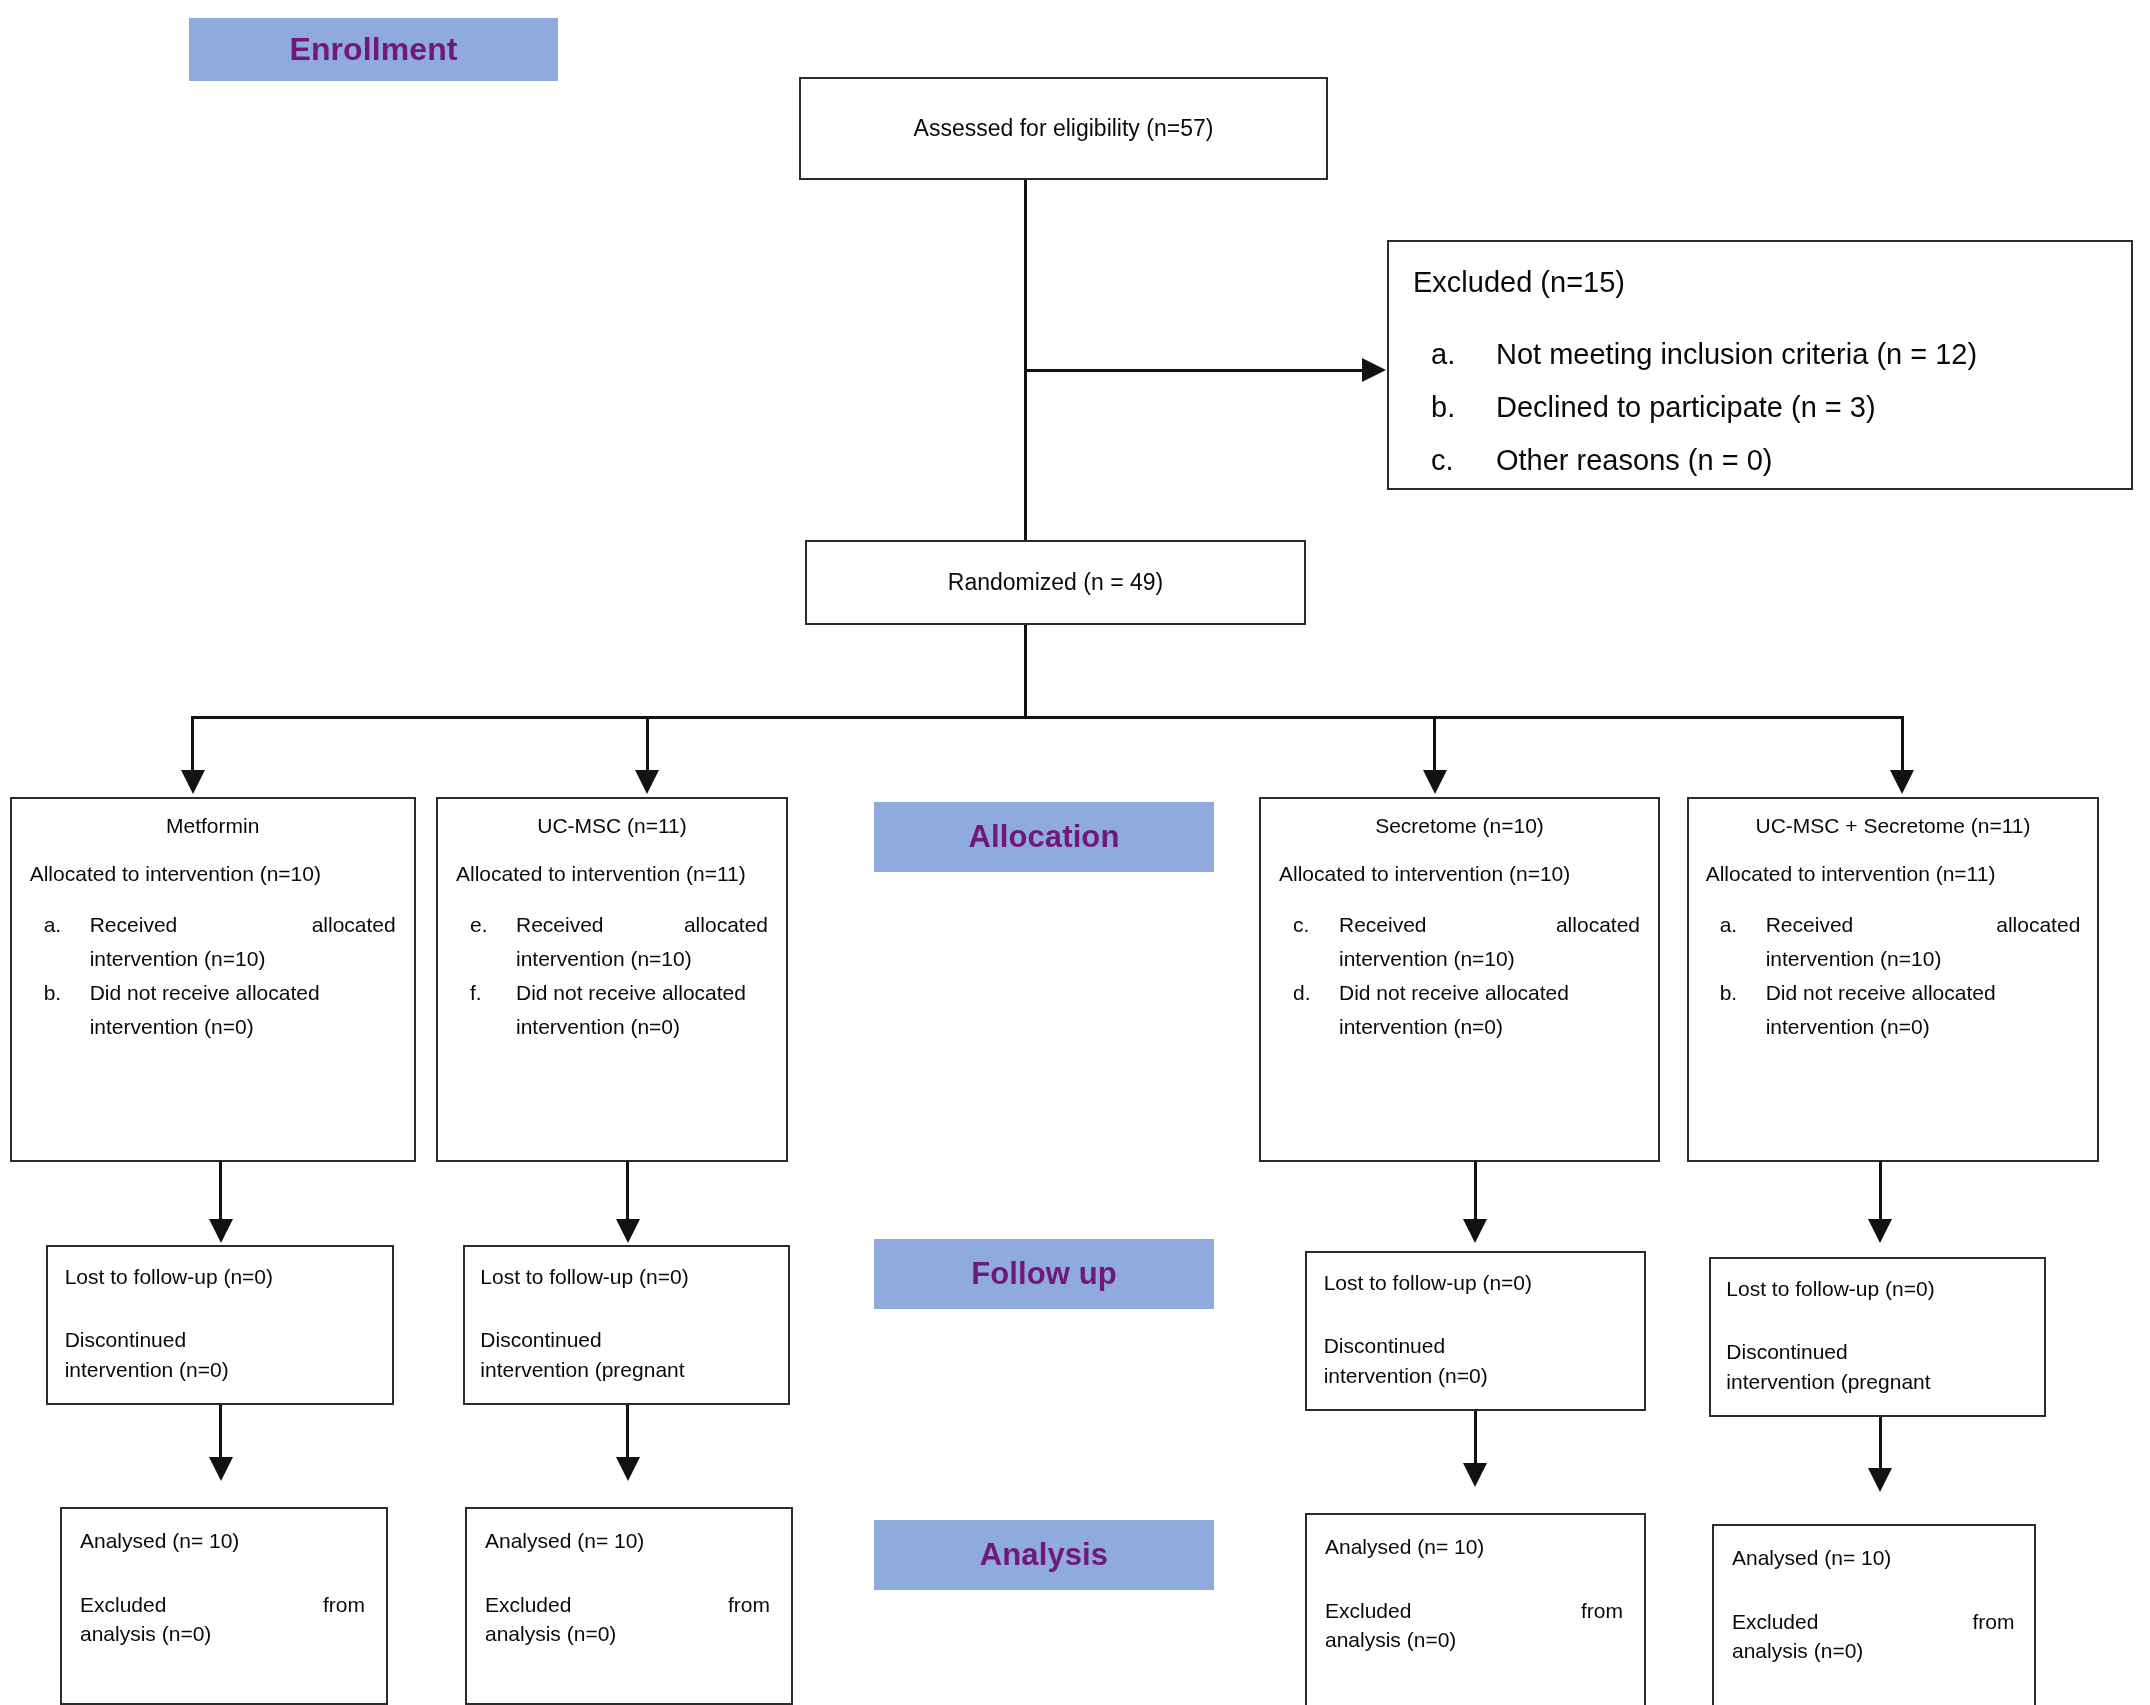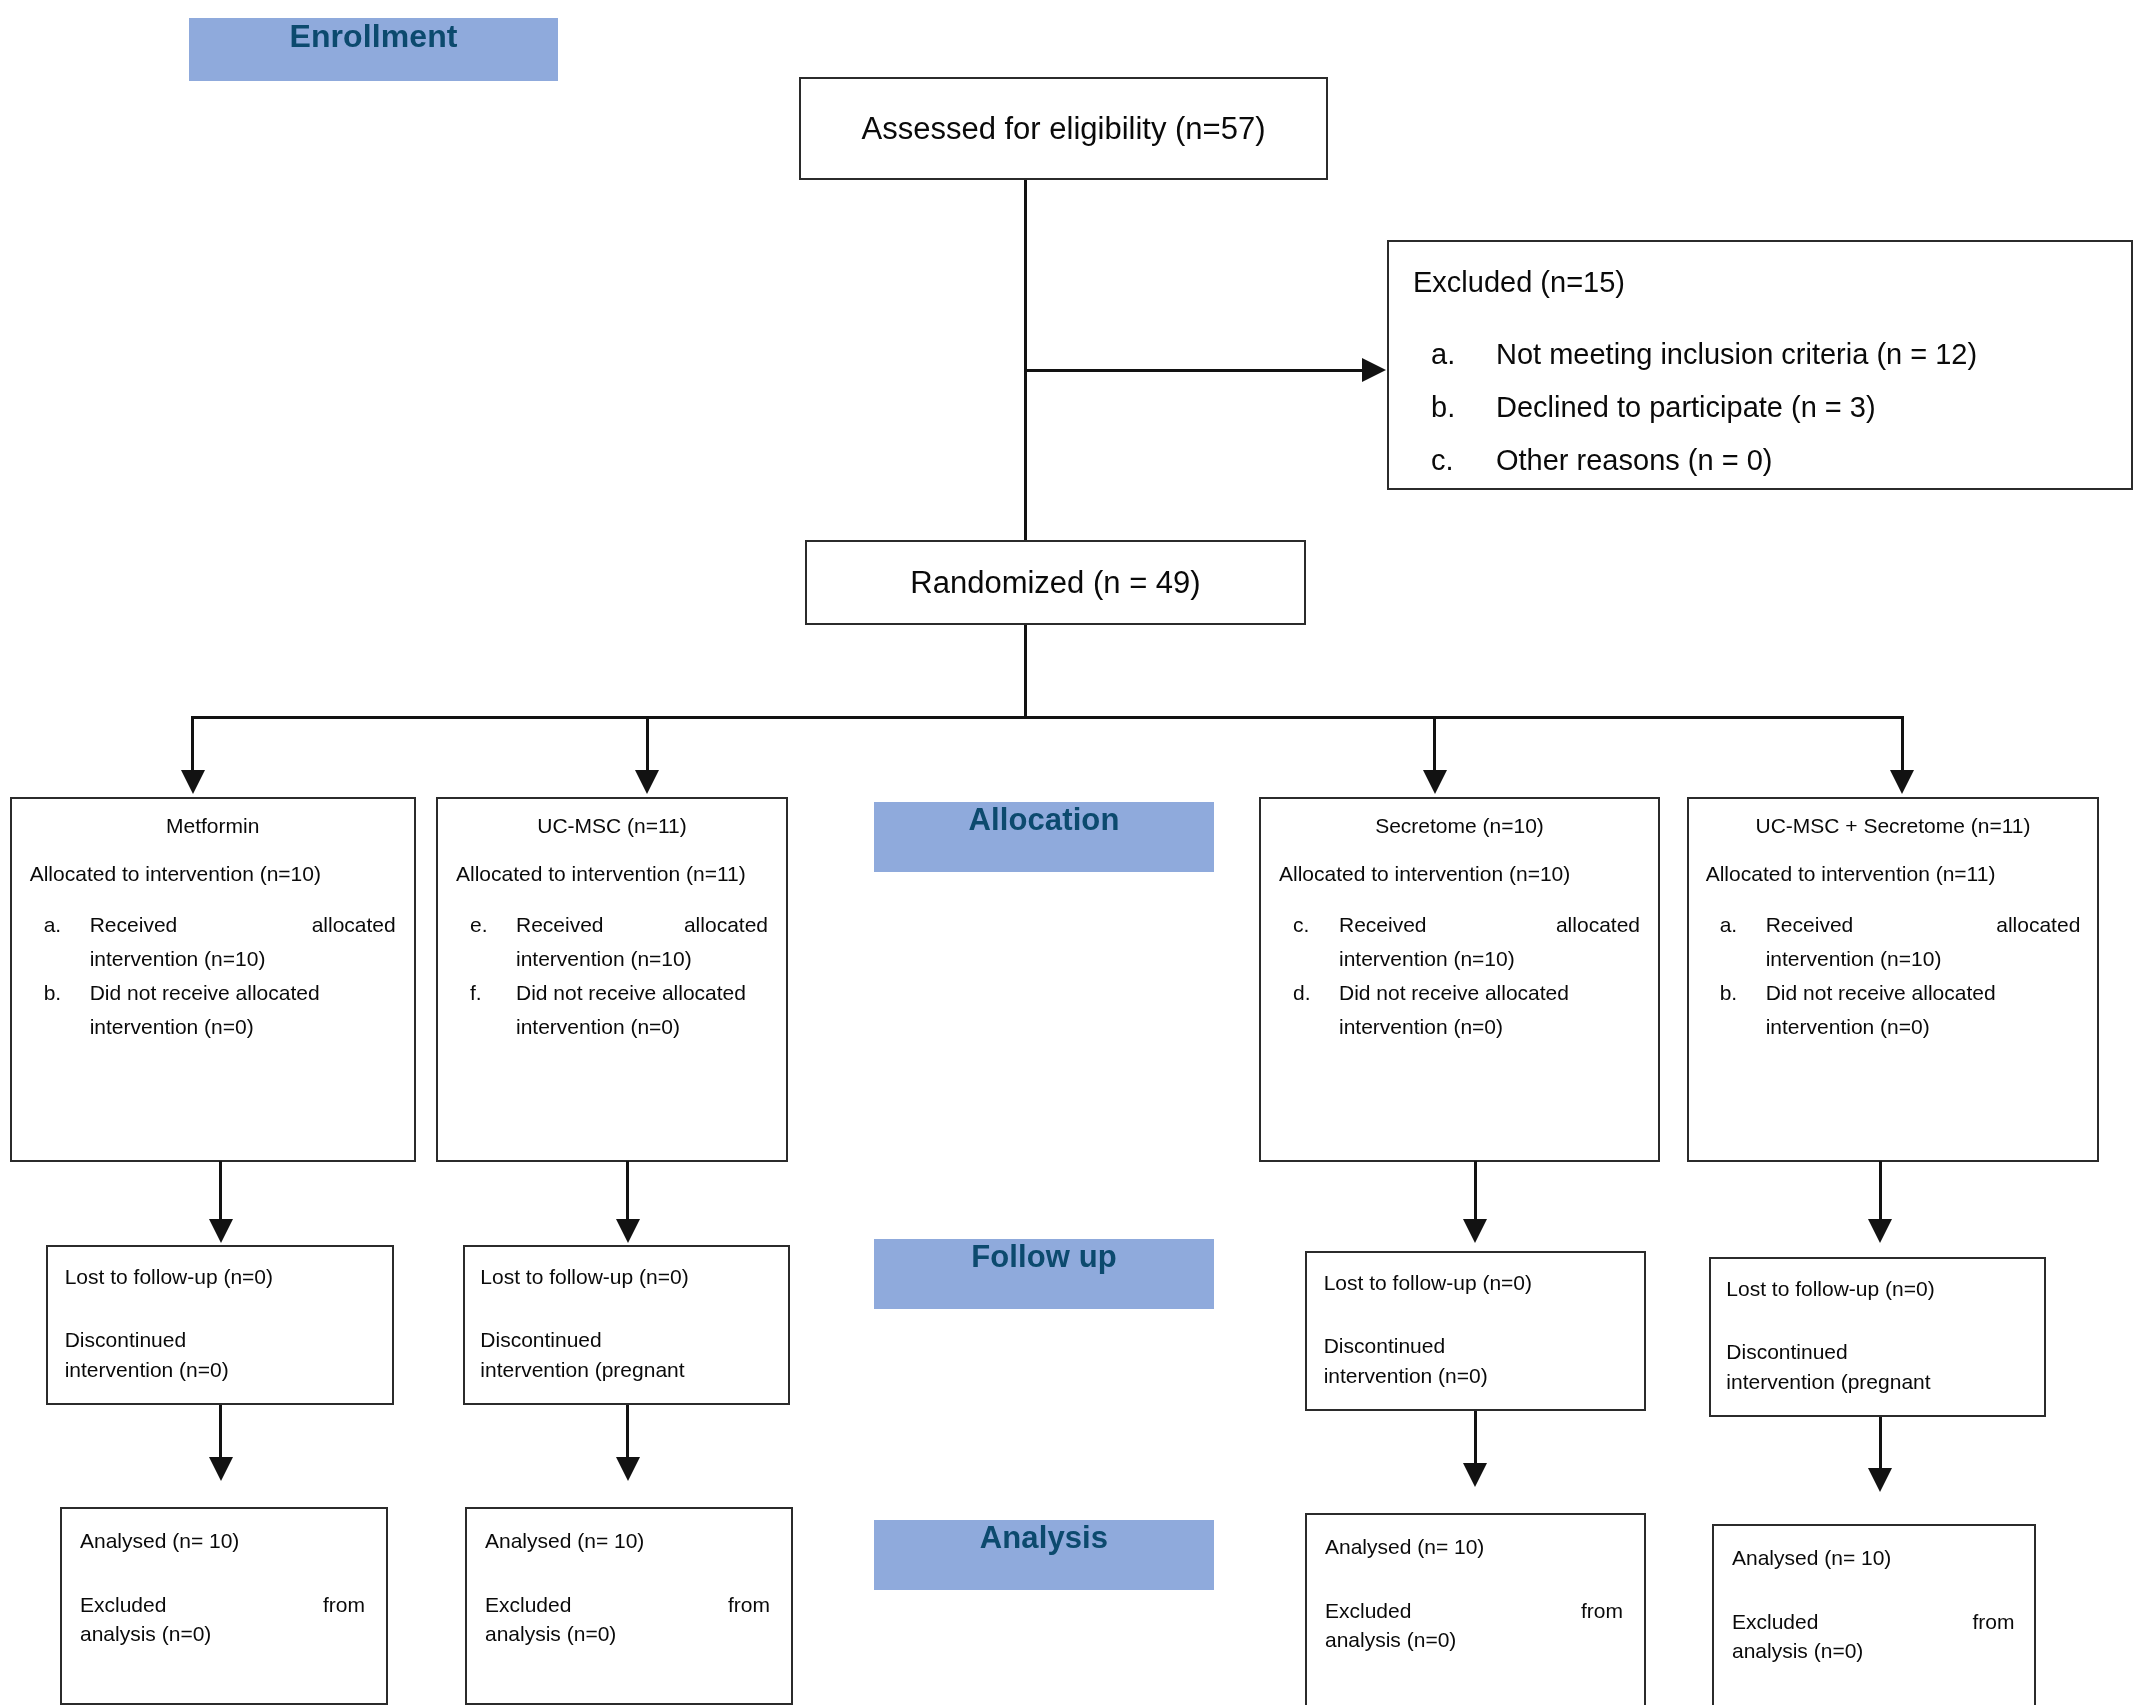--- a/index.html
+++ b/index.html
@@ -18,45 +18,45 @@
     overflow: hidden;
   }
 
   
   .abs { position: absolute; box-sizing: border-box; }
 
   
   .banner {
     background: #8FAADC;
     display: flex;
-    align-items: flex-start;
+    align-items: center;
     justify-content: center;
     font-weight: bold;
-    color: #0c4a6e;
+    color: #701a75;
     letter-spacing: 0.1px;
   }
 
   
   .box {
     background: #ffffff;
     border: 2.1px solid #2b2b2b;
     box-sizing: border-box;
   }
   .box-inner {
     padding: 0;
     height: 100%;
     box-sizing: border-box;
   }
 
   .center-text {
     display: flex;
     align-items: center;
     justify-content: center;
     height: 100%;
-    font-size: 31px;
+    font-size: 23px;
   }
 
   .title-line {
     text-align: center;
     font-size: 21px;
     margin: 0;
   }
 
   .lead-line {
     text-align: left;

